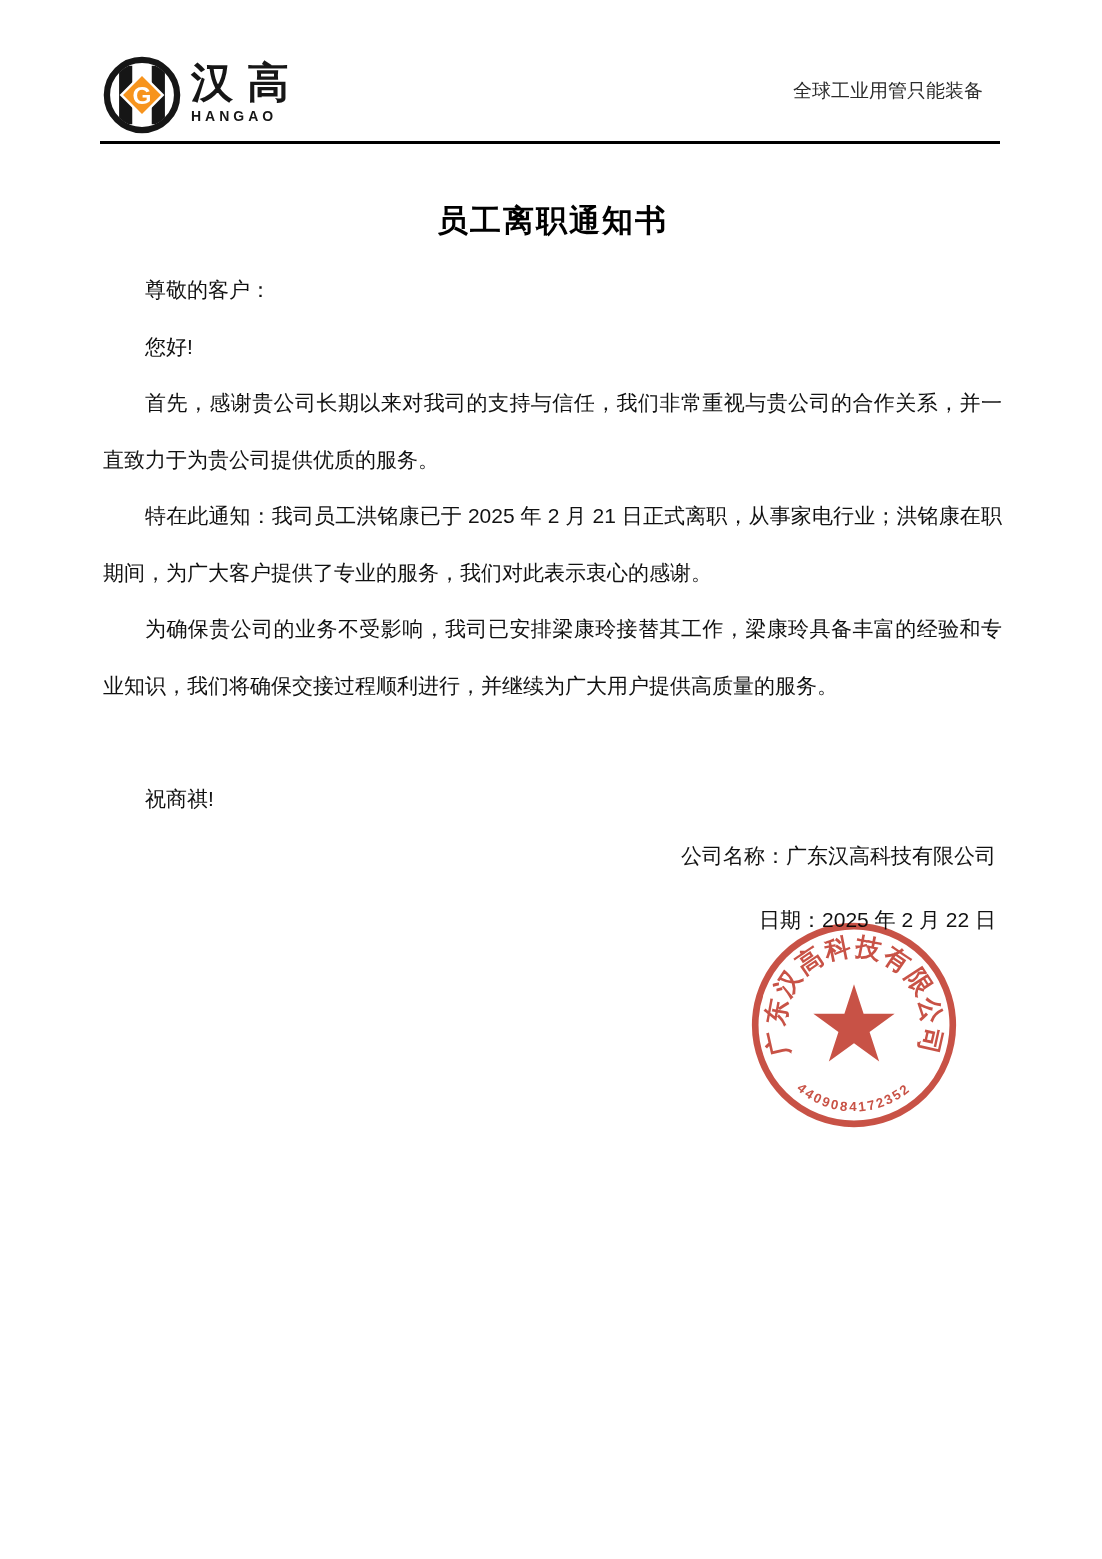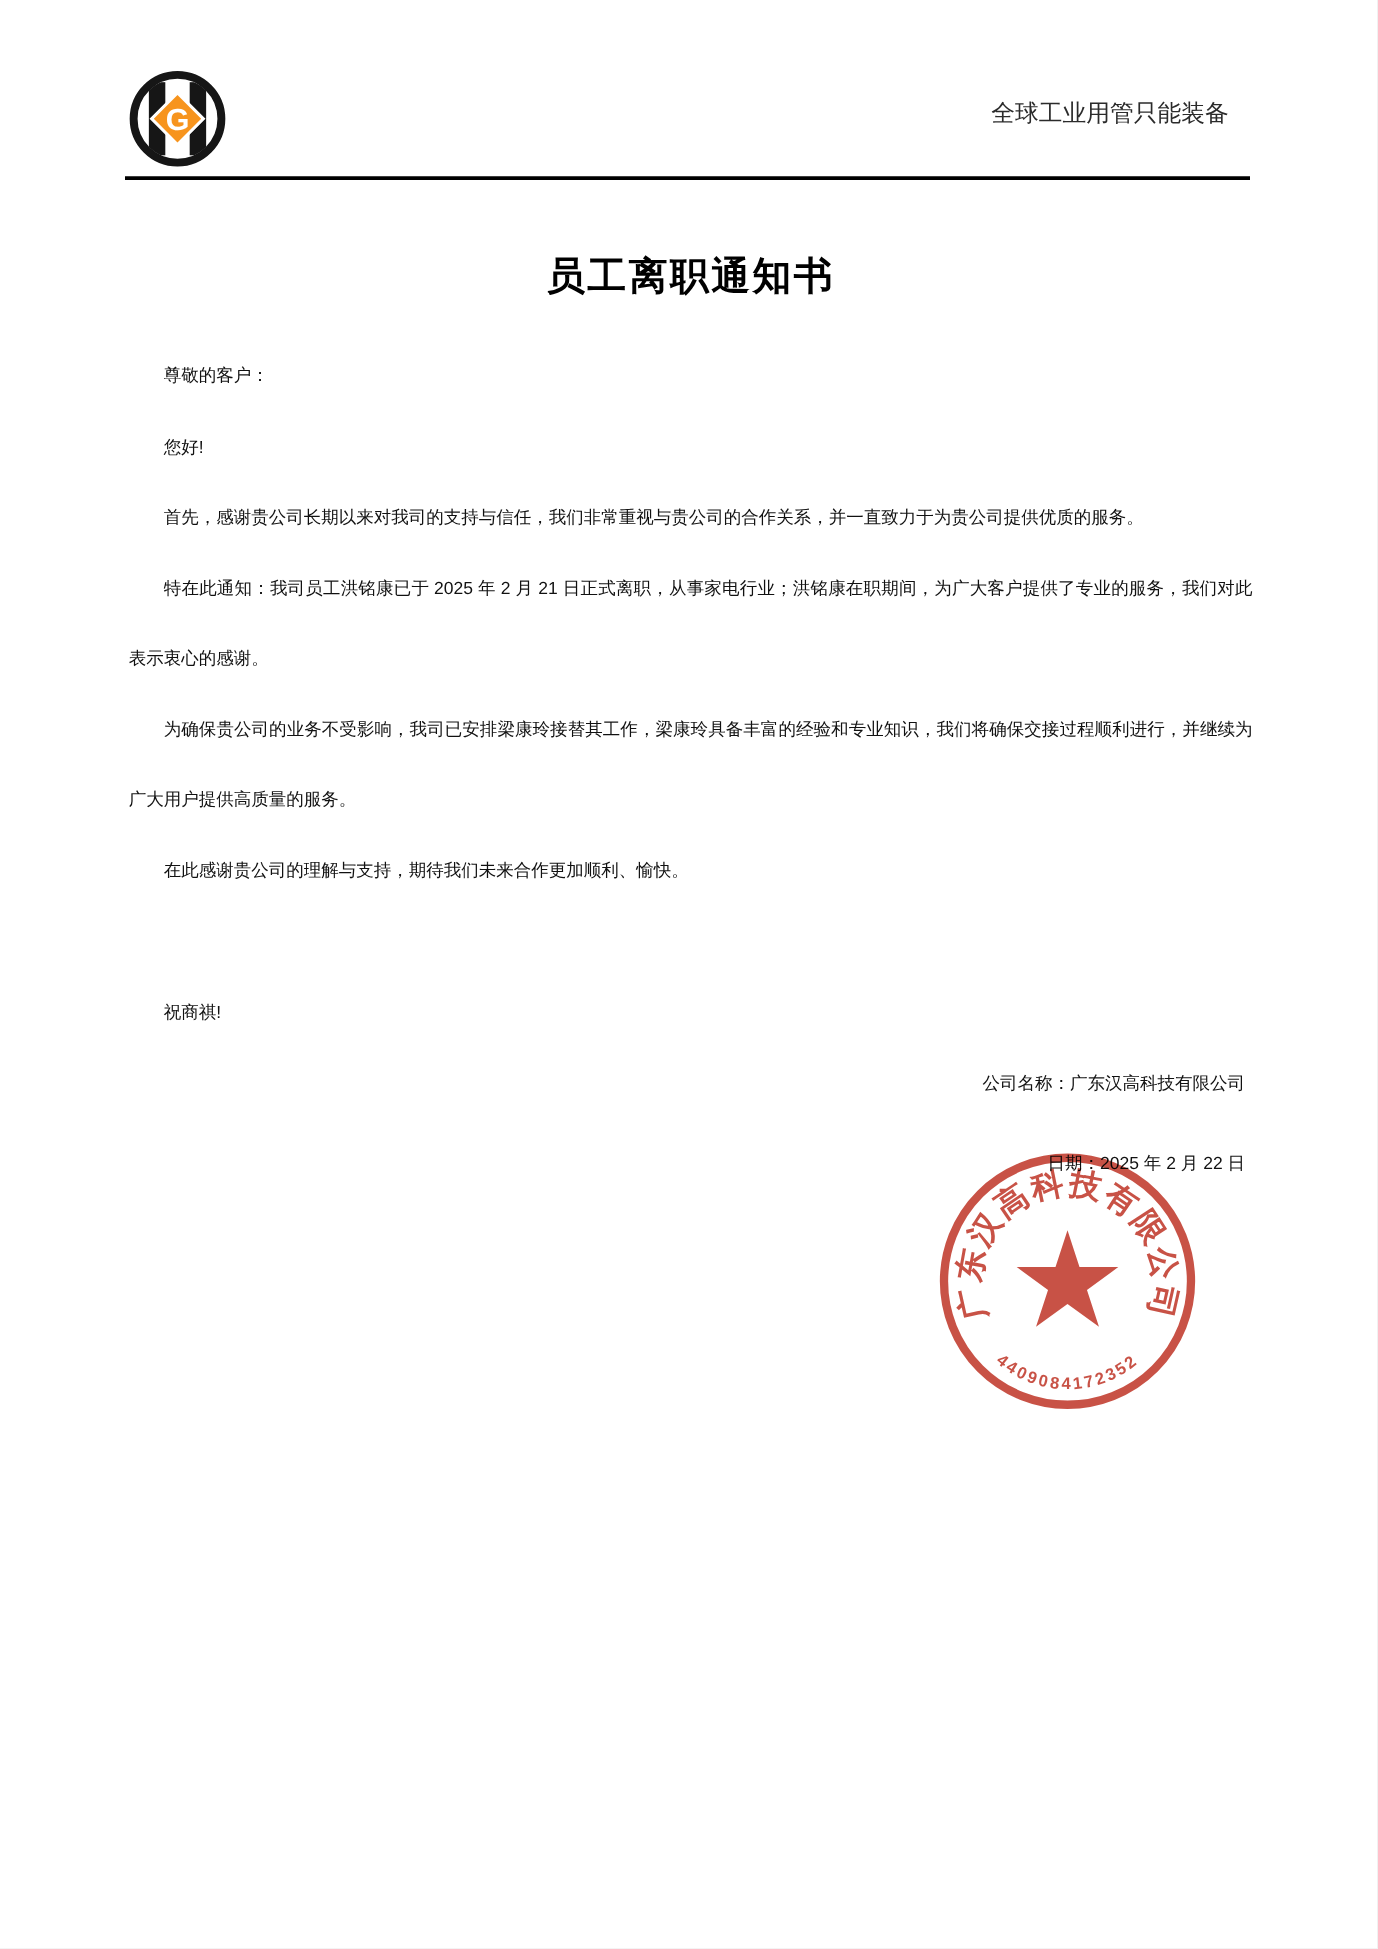--- a/index.html
+++ b/index.html
@@ -22,22 +22,22 @@
   .tagline { position:absolute; right:119px; top:78px; font-size:19px; color:#2b2b2b; }
   .header-rule { position:absolute; left:100px; top:141px; width:900px; height:3px; background:#000; }
   
   .doc-title {
     position:absolute; left:103px; top:200px; width:899px;
     text-align:center; font-size:31px; font-weight:700; color:#000;
     letter-spacing:2px;
   }
   
   .doc-body {
-    position:absolute; left:103px; top:272px; width:899px;
-    font-size:14px; line-height:56.5px; text-align:justify; color:#111;
+    position:absolute; left:103px; top:262px; width:899px;
+    font-size:21px; line-height:56.5px; text-align:justify; color:#111;
   }
   .doc-body p { margin:0; text-indent:2em; }
   .closing { margin-top:57px !important; }
   .signature { text-align:right; padding-right:6px; }
   .signature p { text-indent:0; }
   .sig-date { margin-top:8px !important; }
   
   .stamp {
     position:absolute; left:740px; top:911px; width:228px; height:228px;
     mix-blend-mode:multiply; opacity:0.88; pointer-events:none;
@@ -59,35 +59,38 @@
           </clipPath>
       </defs>
       <circle cx="40" cy="40" r="36" fill="#ffffff" stroke="#161616" stroke-width="6.5"></circle>
       <g clip-path="url(#ringClip)">
         <rect x="16.5" y="10" width="13.5" height="60" fill="#161616"></rect>
         <rect x="50" y="10" width="13.5" height="60" fill="#161616"></rect>
       </g>
       <rect x="25" y="25" width="30" height="30" transform="rotate(45 40 40)" stroke="#ffffff" stroke-width="2.5" fill="#F7941D"></rect>
       <text x="40" y="49" text-anchor="middle" font-size="25" font-weight="bold" fill="#ffffff">G</text>
     </svg>
+    <div class="wordmark">
+      <div class="wordmark-cn">汉高</div>
+      <div class="wordmark-en">HANGAO</div>
+    </div>
   </div>
 
   <div class="tagline">全球工业用管只能装备</div>
 
   <div class="header-rule"></div>
 
   <div class="doc-title">员工离职通知书</div>
 
   <div class="doc-body">
     <p>尊敬的客户：</p>
     <p>您好!</p>
     <p>首先，感谢贵公司长期以来对我司的支持与信任，我们非常重视与贵公司的合作关系，并一直致力于为贵公司提供优质的服务。</p>
     <p>特在此通知：我司员工洪铭康已于 2025 年 2 月 21 日正式离职，从事家电行业；洪铭康在职期间，为广大客户提供了专业的服务，我们对此表示衷心的感谢。</p>
     <p>为确保贵公司的业务不受影响，我司已安排梁康玲接替其工作，梁康玲具备丰富的经验和专业知识，我们将确保交接过程顺利进行，并继续为广大用户提供高质量的服务。</p>
-    <p>在此感谢贵公司的理解与支持，期待我们未来合作更加顺利、愉快。</p>
     <p class="closing">祝商祺!</p>
     <div class="signature">
       <p>公司名称：广东汉高科技有限公司</p>
       <p class="sig-date">日期：2025 年 2 月 22 日</p>
     </div>
   </div>
 
   <div class="stamp">
     <svg viewBox="0 0 240 240">
       <defs>

